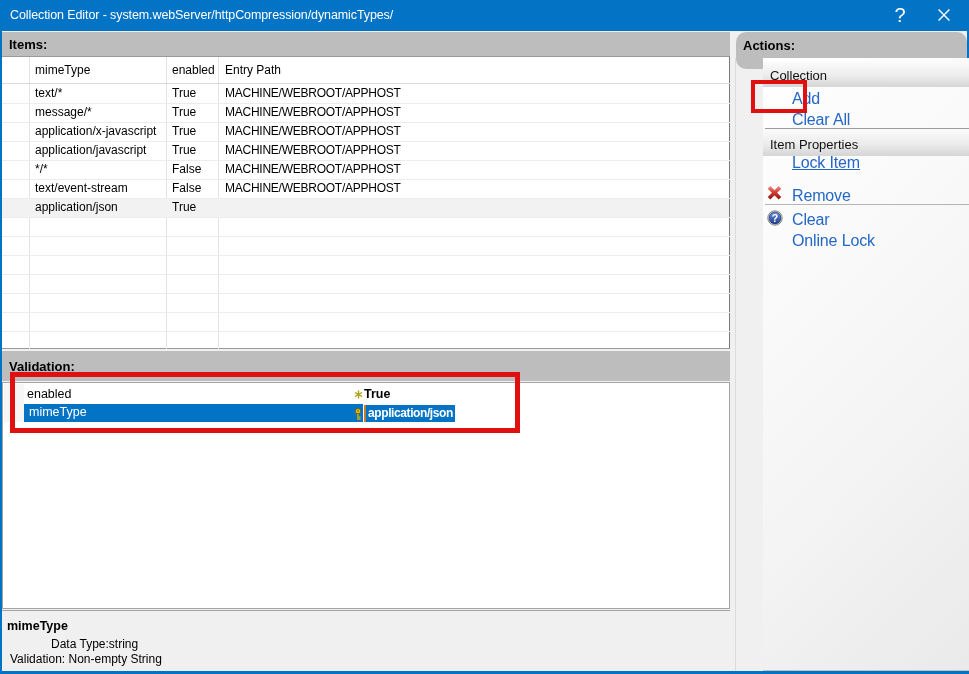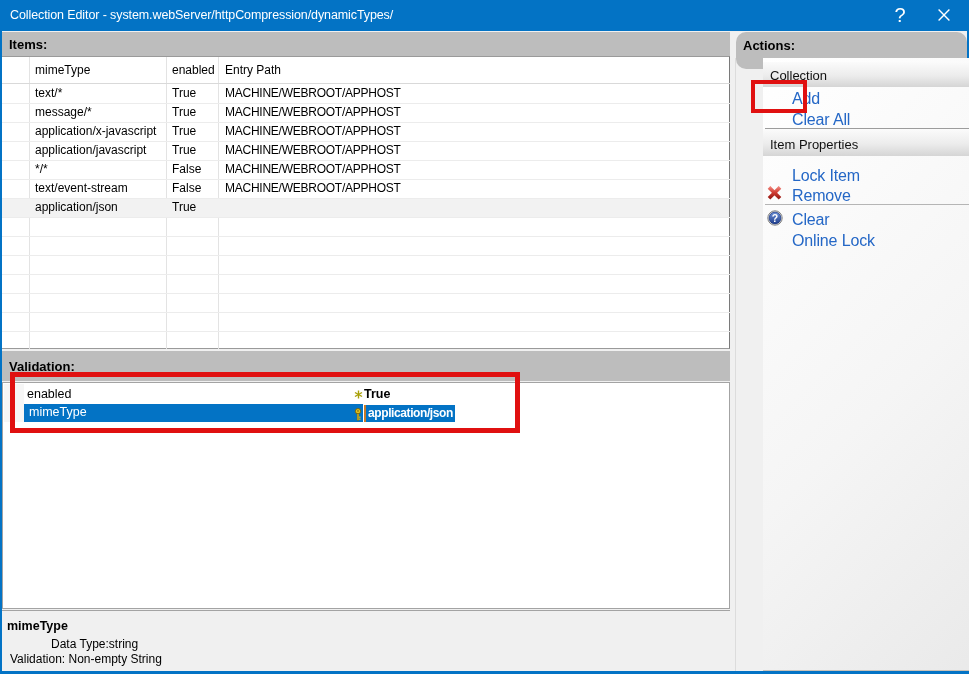--- a/index.html
+++ b/index.html
@@ -154,21 +154,21 @@
     </div>
     <div class="link" style="top:32px;">Add</div>
     <div class="link" style="top:53px;">Clear All</div>
     <div class="sep" style="top:70px;"></div>
     <div class="ghead" style="top:71px;">
       <span>Item Properties</span>
       <div class="minus" style="top:12px;">
         <i></i>
       </div>
     </div>
-    <div class="link" style="top:109px;">Lock Item</div>
+    <div class="link" style="top:96px;text-decoration:underline;">Lock Item</div>
     <div class="link" style="top:129px;">Remove</div>
     <svg class="abs" style="left:4px;top:127px;" width="15" height="15" viewBox="0 0 15 15">
       <defs>
         <linearGradient id="xg" x1="0" y1="0" x2="0" y2="1">
         <stop offset="0" stop-color="#ec7d74"></stop>
           <stop offset="0.45" stop-color="#d23d34"></stop>
           <stop offset="1" stop-color="#9a1b15"></stop>
       </linearGradient>
       </defs>
       <path d="M2 2.4 L13 13.2 M13 2.4 L2 13.2" stroke="url(#xg)" stroke-width="3.7" fill="none"></path>

